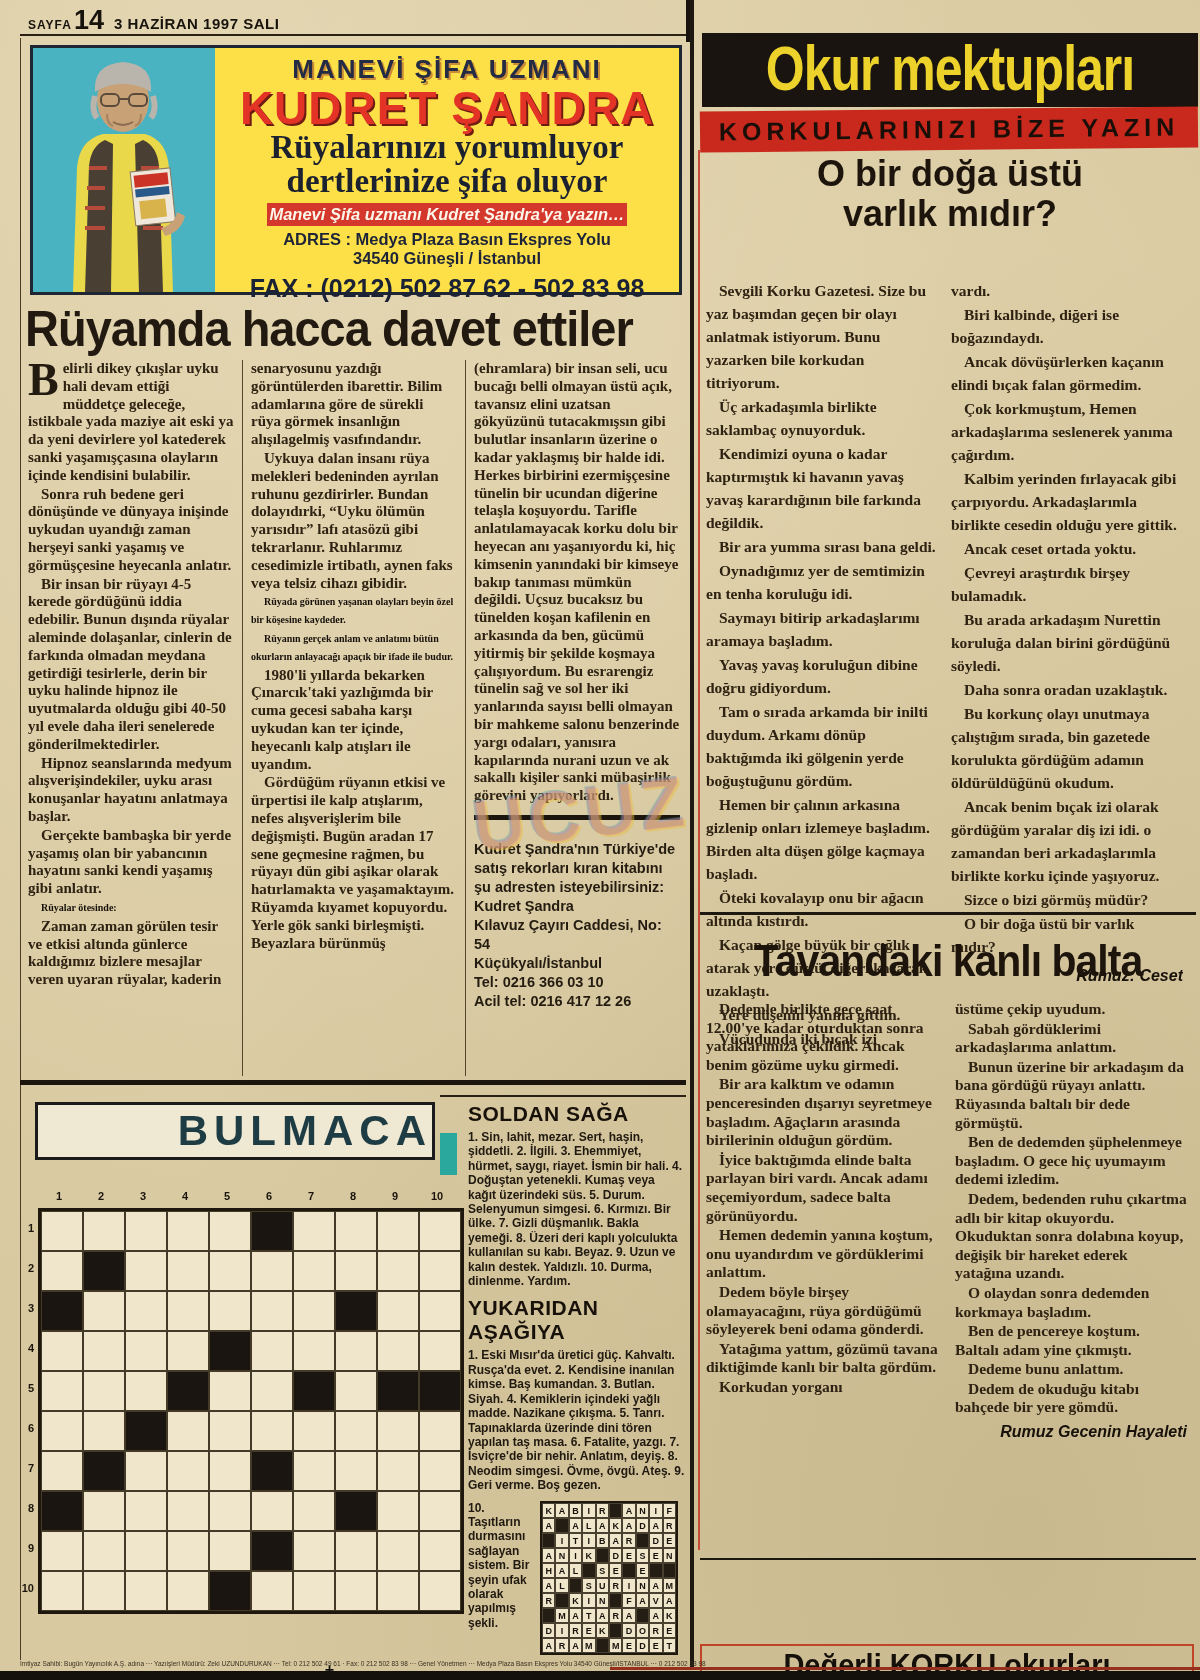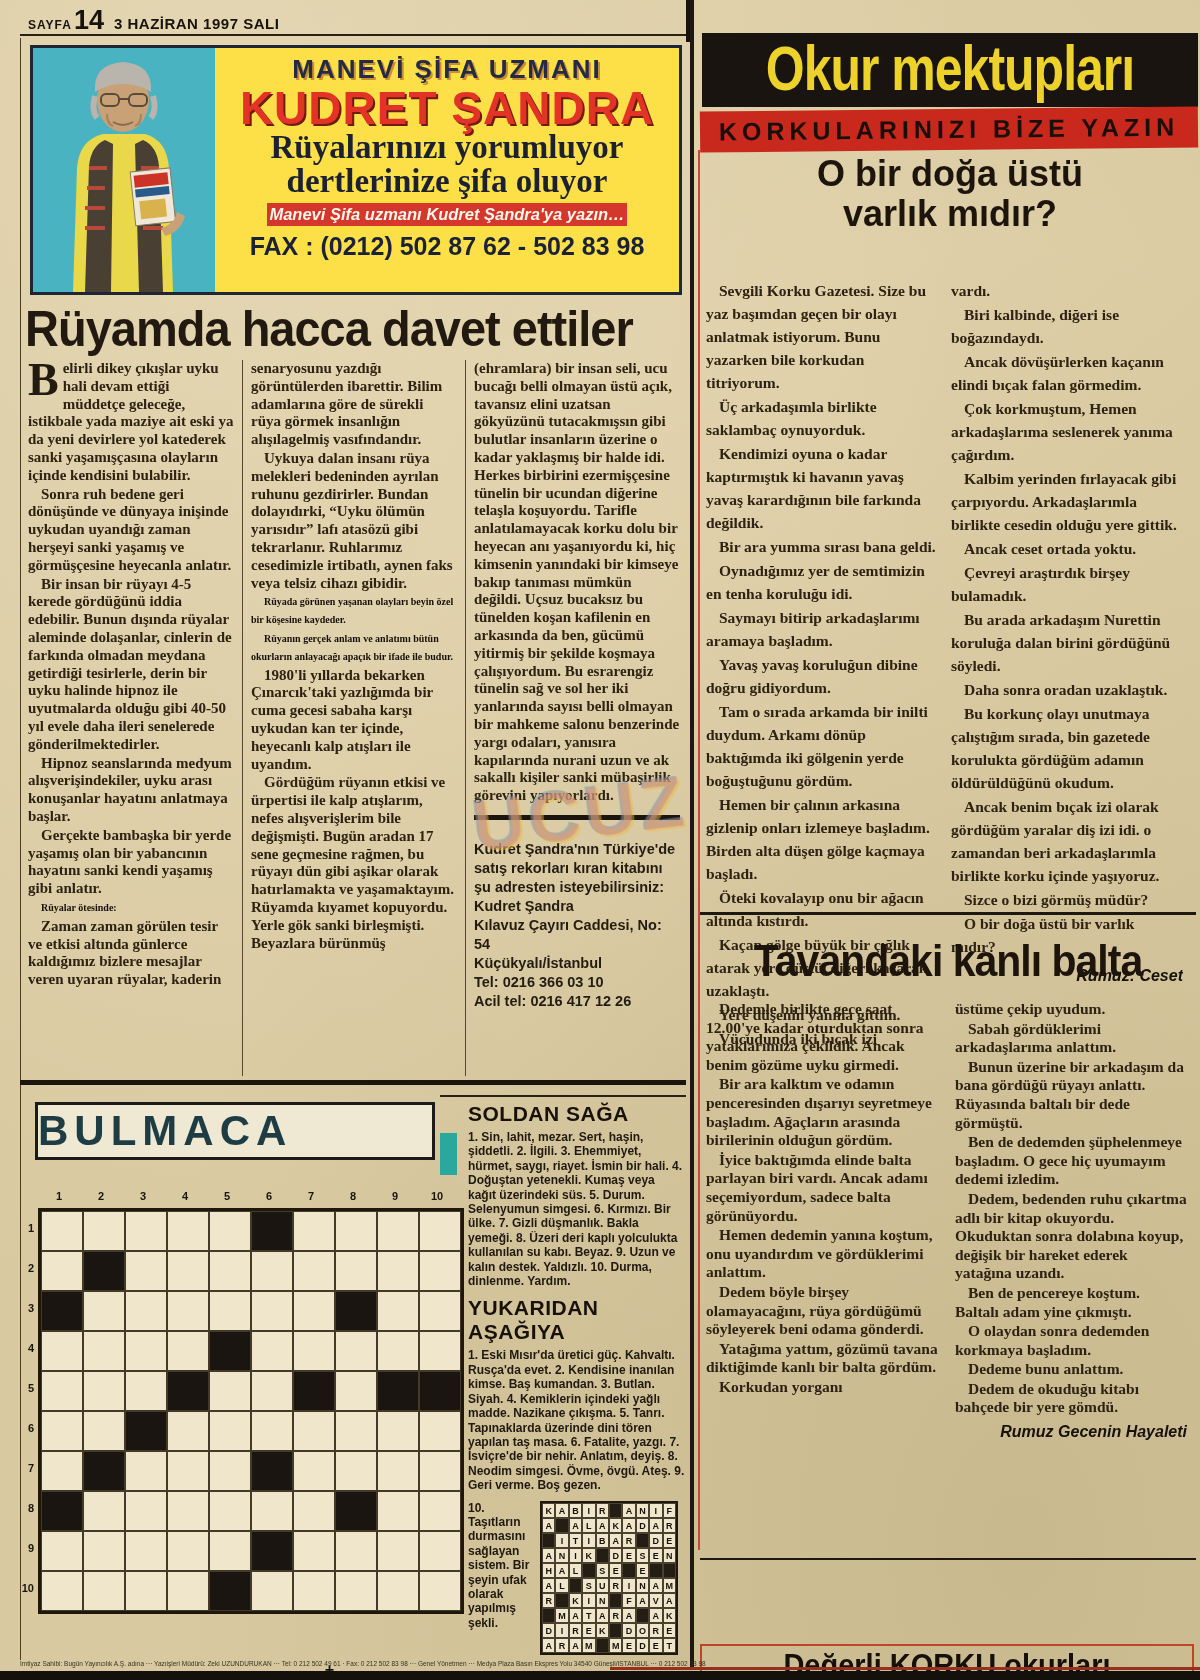--- a/index.html
+++ b/index.html
@@ -40,21 +40,21 @@
   .para.b{font-size:10px;color:#16100a;}
   .para.nb{text-indent:0;}
   .dropcap > p:first-child{text-indent:0;}
   .dropcap > p:first-child::first-letter{float:left;font-size:46px;line-height:36px;padding:2px 4px 0 0;font-weight:bold;color:#241b10;}
   .contact{margin-top:10px;border-top:5px solid #1c150d;padding-top:20px;font-family:"Liberation Sans",sans-serif;font-size:14.5px;line-height:19px;color:#241c10;}
   .contact .para{text-indent:0;margin:0;}
   .watermark{left:472px;top:772px;font-family:"Liberation Sans",sans-serif;font-weight:bold;font-size:72px;letter-spacing:4px;color:rgba(226,120,150,.38);text-shadow:2px 2px 0 rgba(230,190,60,.45),-1px -1px 0 rgba(60,160,170,.35);transform:rotate(-7deg);}
   
   .rule-bulmaca-a{left:20px;top:1080px;width:666px;height:5px;background:#1c150d;}
   .rule-bulmaca-b{left:440px;top:1095px;width:246px;height:2px;background:#2a2114;}
-  .bul-title{left:35px;top:1102px;width:400px;height:58px;background:#efe8d2;border:3px solid #1b1b1b;box-sizing:border-box;text-align:left;font-family:"Liberation Sans",sans-serif;font-weight:bold;font-size:42px;letter-spacing:6px;color:#1e3c44;line-height:52px;}
+  .bul-title{left:35px;top:1102px;width:400px;height:58px;background:#efe8d2;border:3px solid #1b1b1b;box-sizing:border-box;text-align:right;font-family:"Liberation Sans",sans-serif;font-weight:bold;font-size:42px;letter-spacing:6px;color:#1e3c44;line-height:52px;}
   .teal-sq{left:440px;top:1133px;width:17px;height:42px;background:#2aa89e;}
   .colnums{left:38px;top:1190px;width:420px;display:flex;font-family:"Liberation Sans",sans-serif;font-weight:bold;font-size:11px;color:#1c150d;}
   .colnums span{width:42px;text-align:center;}
   .rownums{left:20px;top:1208px;display:flex;flex-direction:column;font-family:"Liberation Sans",sans-serif;font-weight:bold;font-size:11px;color:#1c150d;}
   .rownums span{height:40px;line-height:40px;width:14px;text-align:right;}
   .xw{left:38px;top:1208px;display:grid;grid-template-columns:repeat(10,42px);grid-auto-rows:40px;border:3px solid #1e170e;background:#efe6cb;box-sizing:content-box;}
   .xw .c{border:1px solid #433a28;box-sizing:border-box;}
   .xw .c.blk{background:#1a1510;}
   .clues{left:468px;top:1102px;width:218px;height:560px;overflow:hidden;font-family:"Liberation Sans",sans-serif;font-weight:bold;color:#201910;}
   .clues h3{margin:0 0 4px 0;font-size:21px;letter-spacing:.5px;color:#17110a;}
@@ -130,20 +130,21 @@
         </g>
         <path d="M128 180 q14 -4 16 -16 l8 4 q-4 16 -20 20 Z" fill="#c9a176"></path>
       </svg>
     </div>
     <div class="ad-right">
       <div class="ad-kicker">MANEVİ ŞİFA UZMANI</div>
       <div class="ad-name">KUDRET ŞANDRA</div>
       <div class="ad-line">Rüyalarınızı yorumluyor</div>
       <div class="ad-line">dertlerinize şifa oluyor</div>
       <div><span class="ad-banner">Manevi Şifa uzmanı Kudret Şandra'ya yazın…</span></div>
+      <div class="ad-adres"><span>ADRES</span><span> : Medya Plaza Basın Ekspres Yolu</span><br><span>34540 Güneşli / İstanbul</span></div>
       <div class="ad-fax"><span>FAX</span><span> : (0212) 502 87 62 - 502 83 98</span></div>
     </div>
   </section>
 
   <h1 class="abs main-headline">Rüyamda hacca davet ettiler</h1>
   <section class="abs main-cols">
     <div class="col mcol dropcap">
         <p class="para">Belirli dikey çıkışlar uyku hali devam ettiği müddetçe geleceğe, istikbale yada maziye ait eski ya da yeni devirlere yol katederek sanki yaşamışçasına olayların içinde kendisini bulabilir.</p>
         <p class="para">Sonra ruh bedene geri dönüşünde ve dünyaya inişinde uykudan uyandığı zaman herşeyi sanki yaşamış ve görmüşçesine heyecanla anlatır.</p>
         <p class="para">Bir insan bir rüyayı 4-5 kerede gördüğünü iddia edebilir. Bunun dışında rüyalar aleminde dolaşanlar, cinlerin de farkında olmadan meydana getirdiği tesirlerle, derin bir uyku halinde hipnoz ile uyutmalarda olduğu gibi 40-50 yıl evele daha ileri senelerede gönderilmektedirler.</p>
@@ -477,22 +478,22 @@
         <p class="para">Korkudan yorganı</p>
       </div>
     <div class="vrule"></div>
     <div class="col tcol">
       <div>
           <p class="para nb">üstüme çekip uyudum.</p>
           <p class="para">Sabah gördüklerimi arkadaşlarıma anlattım.</p>
           <p class="para">Bunun üzerine bir arkadaşım da bana gördüğü rüyayı anlattı. Rüyasında baltalı bir dede görmüştü.</p>
           <p class="para">Ben de dedemden şüphelenmeye başladım. O gece hiç uyumayım dedemi izledim.</p>
           <p class="para">Dedem, bedenden ruhu çıkartma adlı bir kitap okuyordu. Okuduktan sonra dolabına koyup, değişik bir hareket ederek yatağına uzandı.</p>
+          <p class="para">O olaydan sonra dedemden korkmaya başladım.</p>
           <p class="para">Ben de pencereye koştum. Baltalı adam yine çıkmıştı.</p>
-          <p class="para">O olaydan sonra dedemden korkmaya başladım.</p>
           <p class="para">Dedeme bunu anlattım.</p>
           <p class="para">Dedem de okuduğu kitabı bahçede bir yere gömdü.</p>
         </div>
       <div class="sig">Rumuz Gecenin Hayaleti</div>
     </div>
   </section>
   <div class="abs rule-right-2"></div>
   <div class="abs degerli">
     <div class="deg-title">Değerli KORKU okurları</div>
     <div class="deg-body">Unutamadığız korkunç olayları veya korkularınızı aşağıdaki adrese gönderin.</div>

